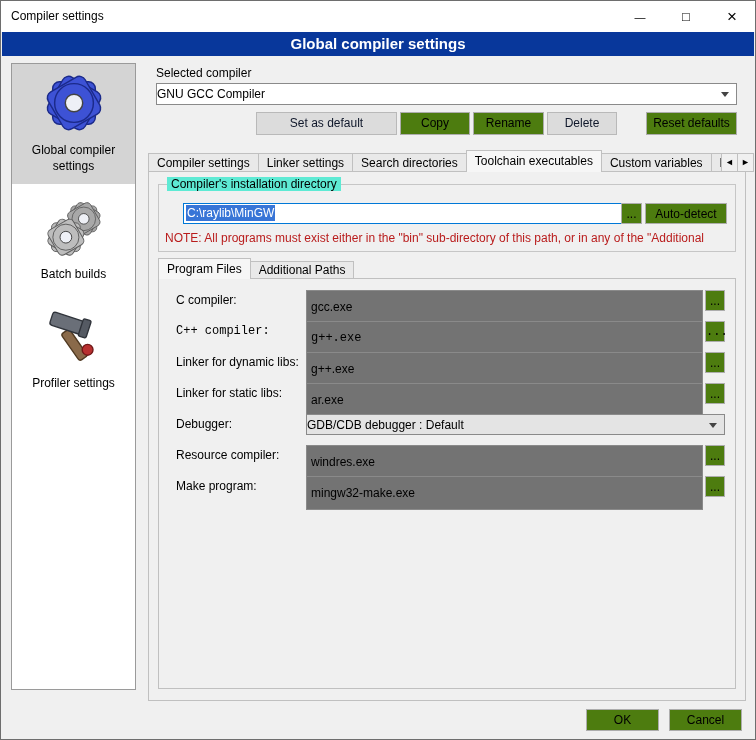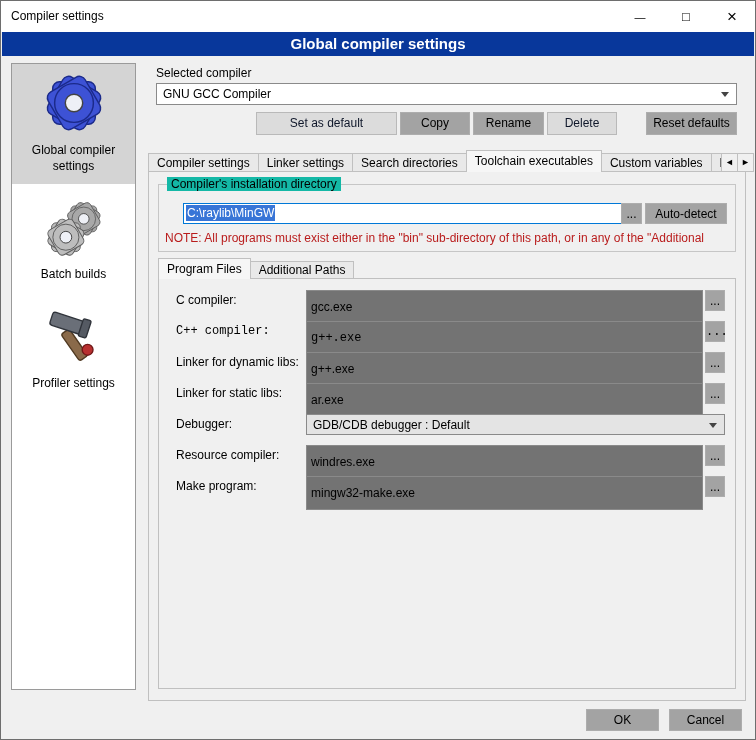--- a/index.html
+++ b/index.html
@@ -26,49 +26,49 @@
   
   .sidebar { position:absolute; left:10px; top:62px; width:125px; height:627px;
              background:#fff; border:1px solid #9a9a9a; overflow:hidden; }
   .side-item { text-align:center; padding:8px 3px 10px; cursor:pointer; }
   .side-item.selected { background:#d4d4d4; }
   .side-item + .side-item { margin-top:8px; }
   .side-label { display:block; margin-top:6px; line-height:1.3; }
 
   
   .lbl { position:absolute; }
-  .combo { position:absolute; background:#fff; border:1px solid #8a8a8a; padding-left:6px;
+  .combo { position:absolute; background:#fff; border:1px solid #8a8a8a; 
            line-height:20px; cursor:pointer; }
   .combo .arrow { position:absolute; right:7px; top:8px; width:0; height:0;
                   border-left:4px solid transparent; border-right:4px solid transparent;
                   border-top:5px solid #444; }
   .combo.gray { background:#e4e4e4; }
 
-  .btn { position:absolute; background:#a3a3a3; border:1px solid #adadad; text-align:center;
+  .btn { position:absolute; background:#4d7c0f; border:1px solid #adadad; text-align:center;
          line-height:20px; cursor:pointer; font-size:12px; }
   .btn.disabled { background:#dcdcdc; border-color:#b9b9b9; color:#0f172a; cursor:default; }
 
   
   .tabstrip { position:absolute; left:147px; top:149px; width:598px; height:22px;
               display:flex; align-items:flex-end; z-index:2; overflow:hidden; }
   .tab { padding:0 8px; height:19px; line-height:18px; background:#e9e9e9; border:1px solid #c0c0c0;
          margin-right:-1px; white-space:nowrap; cursor:pointer; }
   .tab.active { height:22px; line-height:21px; background:#f6f6f6; border-bottom:none;
                 position:relative; z-index:3; }
   .tab.clipped { width:46px; overflow:hidden; }
   .tab-scrollers { position:absolute; right:1px; top:152px; display:flex; z-index:4; }
   .scroller { width:17px; height:19px; background:#f0f0f0; border:1px solid #c0c0c0; margin-left:-1px;
               text-align:center; line-height:17px; font-size:9px; cursor:pointer; }
   .tabpage { position:absolute; left:147px; top:170px; width:598px; height:530px;
              border:1px solid #c0c0c0; background:#f0f0f0; z-index:1; }
 
   
   .groupbox { position:absolute; left:157px; top:183px; width:578px; height:68px;
               border:1px solid #c6c6c6; z-index:2; }
-  .groupbox .gtitle { position:absolute; left:8px; top:-8px; background:#14b8a6; padding:0 4px; }
+  .groupbox .gtitle { position:absolute; left:8px; top:-8px; background:#5eead4; padding:0 4px; }
   .dir-input { position:absolute; left:24px; top:18px; width:450px; height:21px; background:#fff;
                border:1px solid #0078d7; line-height:19px; padding-left:2px; cursor:text; overflow:hidden; white-space:nowrap; }
   .dir-input .sel { background:#3875d7; color:#fff; padding:1px 1px; }
   .gb-browse { left:462px; top:18px; width:21px; height:21px; }
   .gb-auto { left:486px; top:18px; width:82px; height:21px; }
   .note { position:absolute; left:6px; top:46px; width:568px; color:#b91c1c;
           white-space:nowrap; overflow:hidden; }
 
   
   .subtabstrip { position:absolute; left:157px; top:257px; width:578px; height:21px;

